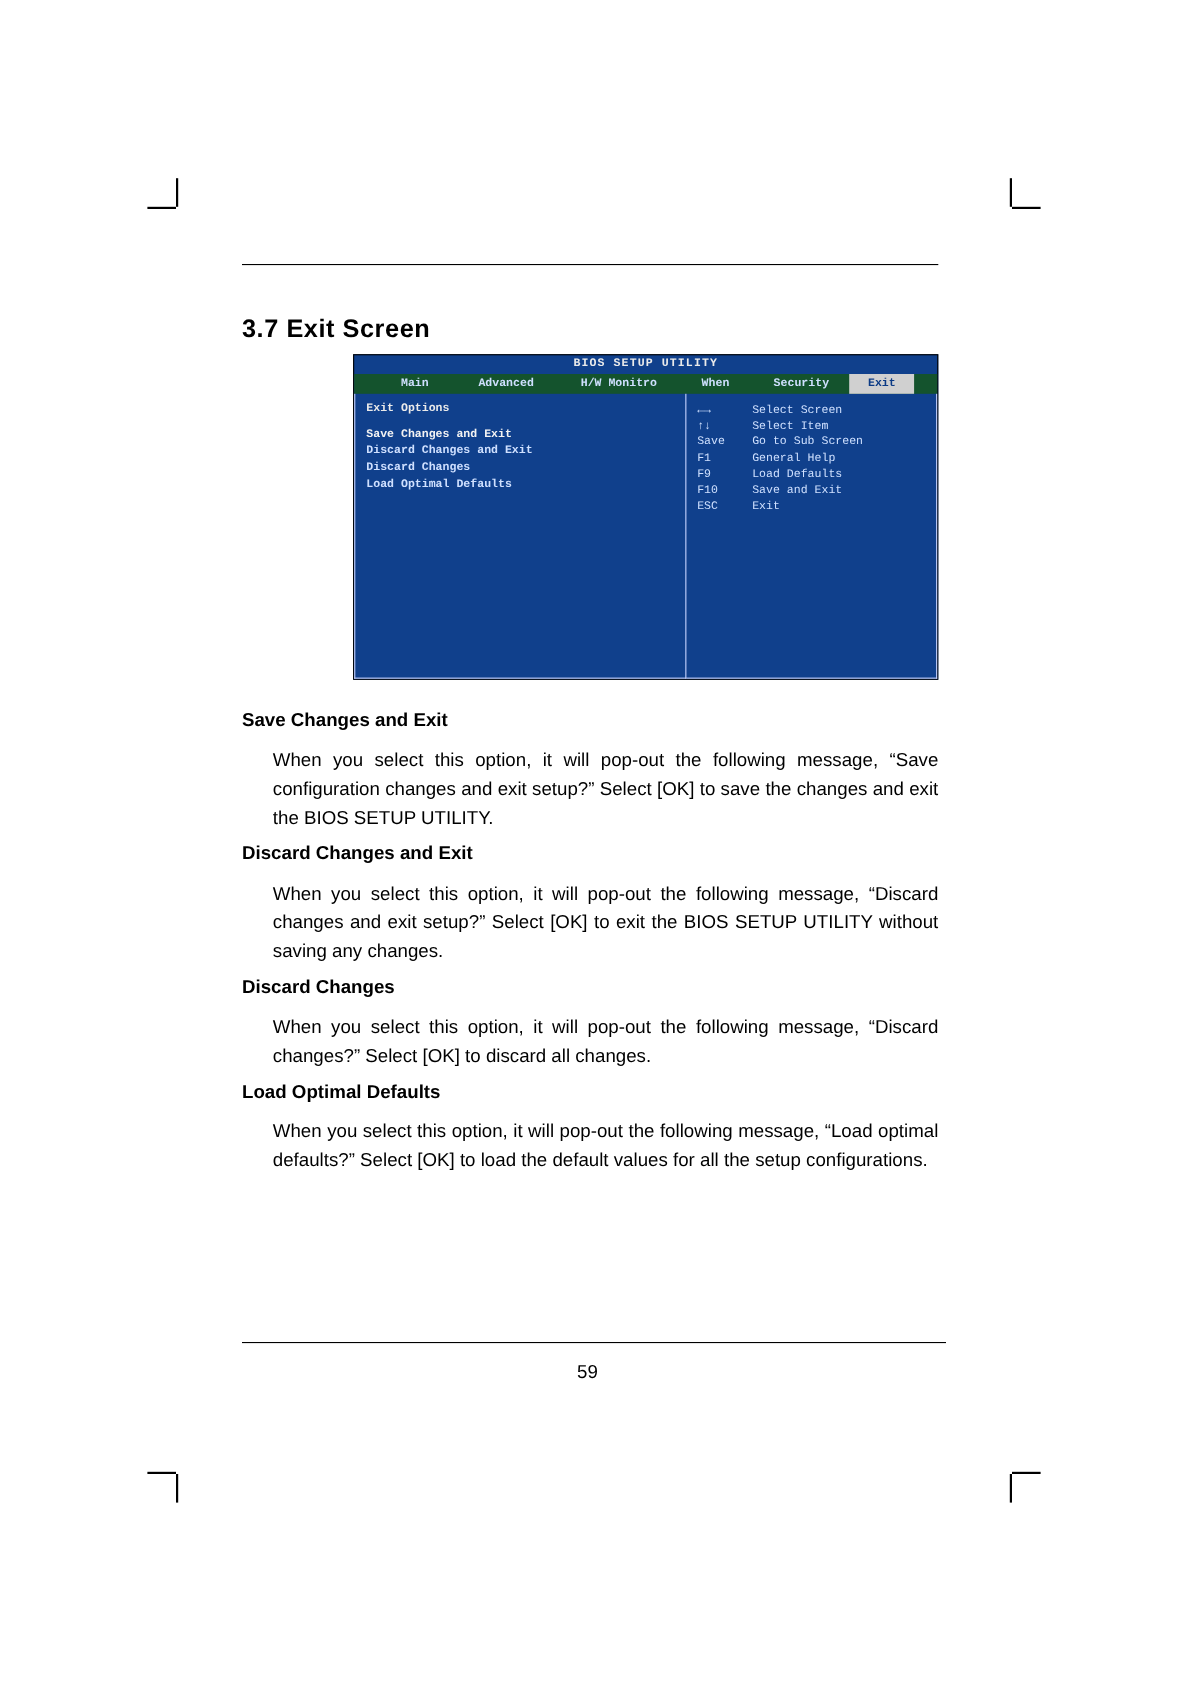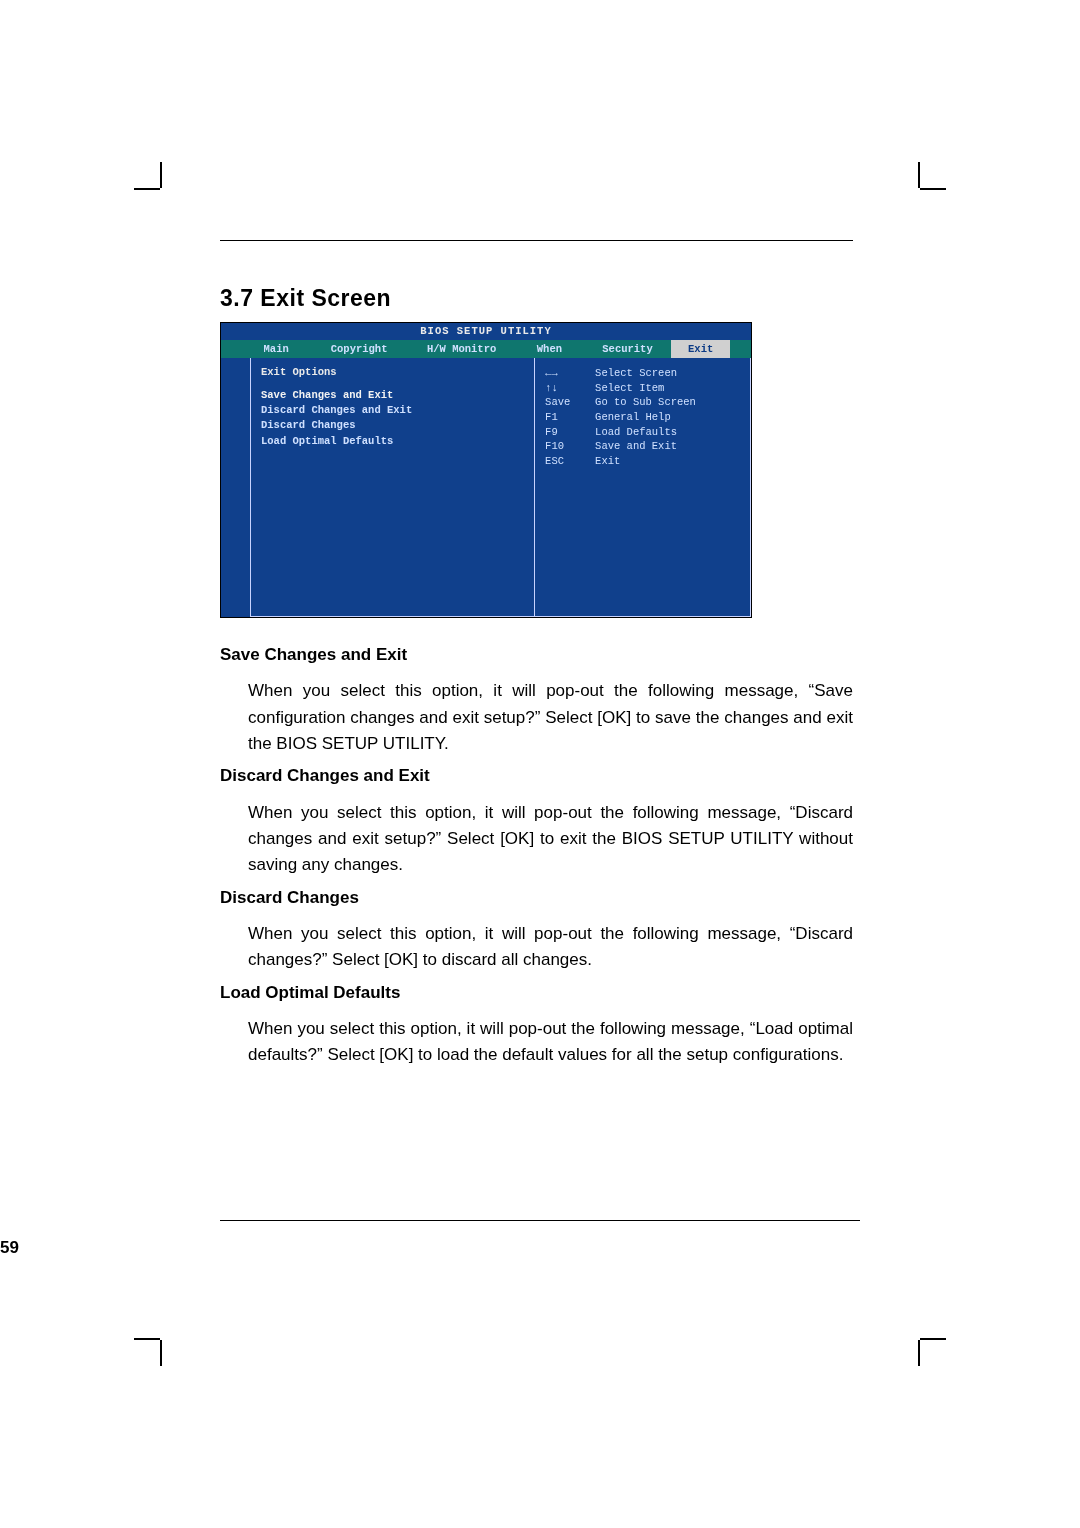--- a/index.html
+++ b/index.html
@@ -53,41 +53,41 @@
   h2.section {
     margin: 0 0 10px 0;
     font-size: 23px;
     font-weight: bold;
     letter-spacing: 0.5px;
   }
 
   
   .bios-wrap {
     display: flex;
-    justify-content: flex-start;
+    justify-content: flex-end;
     margin: 10px 0 24px 0;
   }
   .bios {
     width: 530px;
     background: #10408c;
     font-family: "Courier New", Courier, monospace;
     font-size: 10.5px;
     color: #fff;
     border: 1px solid #000;
   }
   .bios-title {
     text-align: center;
     font-weight: bold;
     letter-spacing: 1px;
     padding: 2px 0 3px;
     color: #eaeaea;
   }
   .bios-tabs {
     display: flex;
-    background: #0f766e;
+    background: #14532d;
     padding: 0 21px;
   }
   .bios-tab {
     color: #cfe0ff;
     font-weight: bold;
     padding: 3px 0;
     text-align: center;
   }
   .bios-tab:nth-child(1){ width: 14%; }
   .bios-tab:nth-child(2){ width: 20%; }
@@ -95,21 +95,20 @@
   .bios-tab:nth-child(4){ width: 14%; }
   .bios-tab:nth-child(5){ width: 18%; }
   .bios-tab.active {
     background: #d0d0d0;
     color: #0b3a85;
     width: 12%;
   }
   .bios-body {
     display: flex;
     gap: 0;
-    padding-left: 29px;
   }
   .bios-left {
     flex: 1.35;
     border: 1px solid #c7d3ff;
     border-top: none;
     padding: 8px 10px 40px 10px;
     min-height: 210px;
   }
   .bios-right {
     flex: 1;
@@ -173,44 +172,44 @@
     right: 220px;
     top: 1220px;
     height: 1px;
     background: #000;
   }
   .page-number {
     position: absolute;
     left: 0;
     right: 12px;
     top: 1238px;
-    text-align: left;
+    text-align: center;
     font-size: 17px;
-    font-weight: bold;
+    font-weight: normal;
   }
 </style>
 </head>
 <body>
 
 <div class="regmark tl"></div>
 <div class="regmark tr"></div>
 <div class="regmark bl"></div>
 <div class="regmark br"></div>
 
 <div class="page">
   <div class="top-rule"></div>
 
   <h2 class="section">3.7  Exit Screen</h2>
 
   <div class="bios-wrap">
     <div class="bios">
       <div class="bios-title">BIOS SETUP UTILITY</div>
       <div class="bios-tabs">
         <div class="bios-tab">Main</div>
-        <div class="bios-tab">Copyright</div>
+        <div class="bios-tab">Advanced</div>
         <div class="bios-tab">H/W Monitro</div>
         <div class="bios-tab">When</div>
         <div class="bios-tab">Security</div>
         <div class="bios-tab active">Exit</div>
       </div>
       <div class="bios-body">
         <div class="bios-left">
           <div class="group-title">Exit Options</div>
           <div class="opt selected">Save Changes and Exit</div>
           <div class="opt">Discard Changes and Exit</div>

